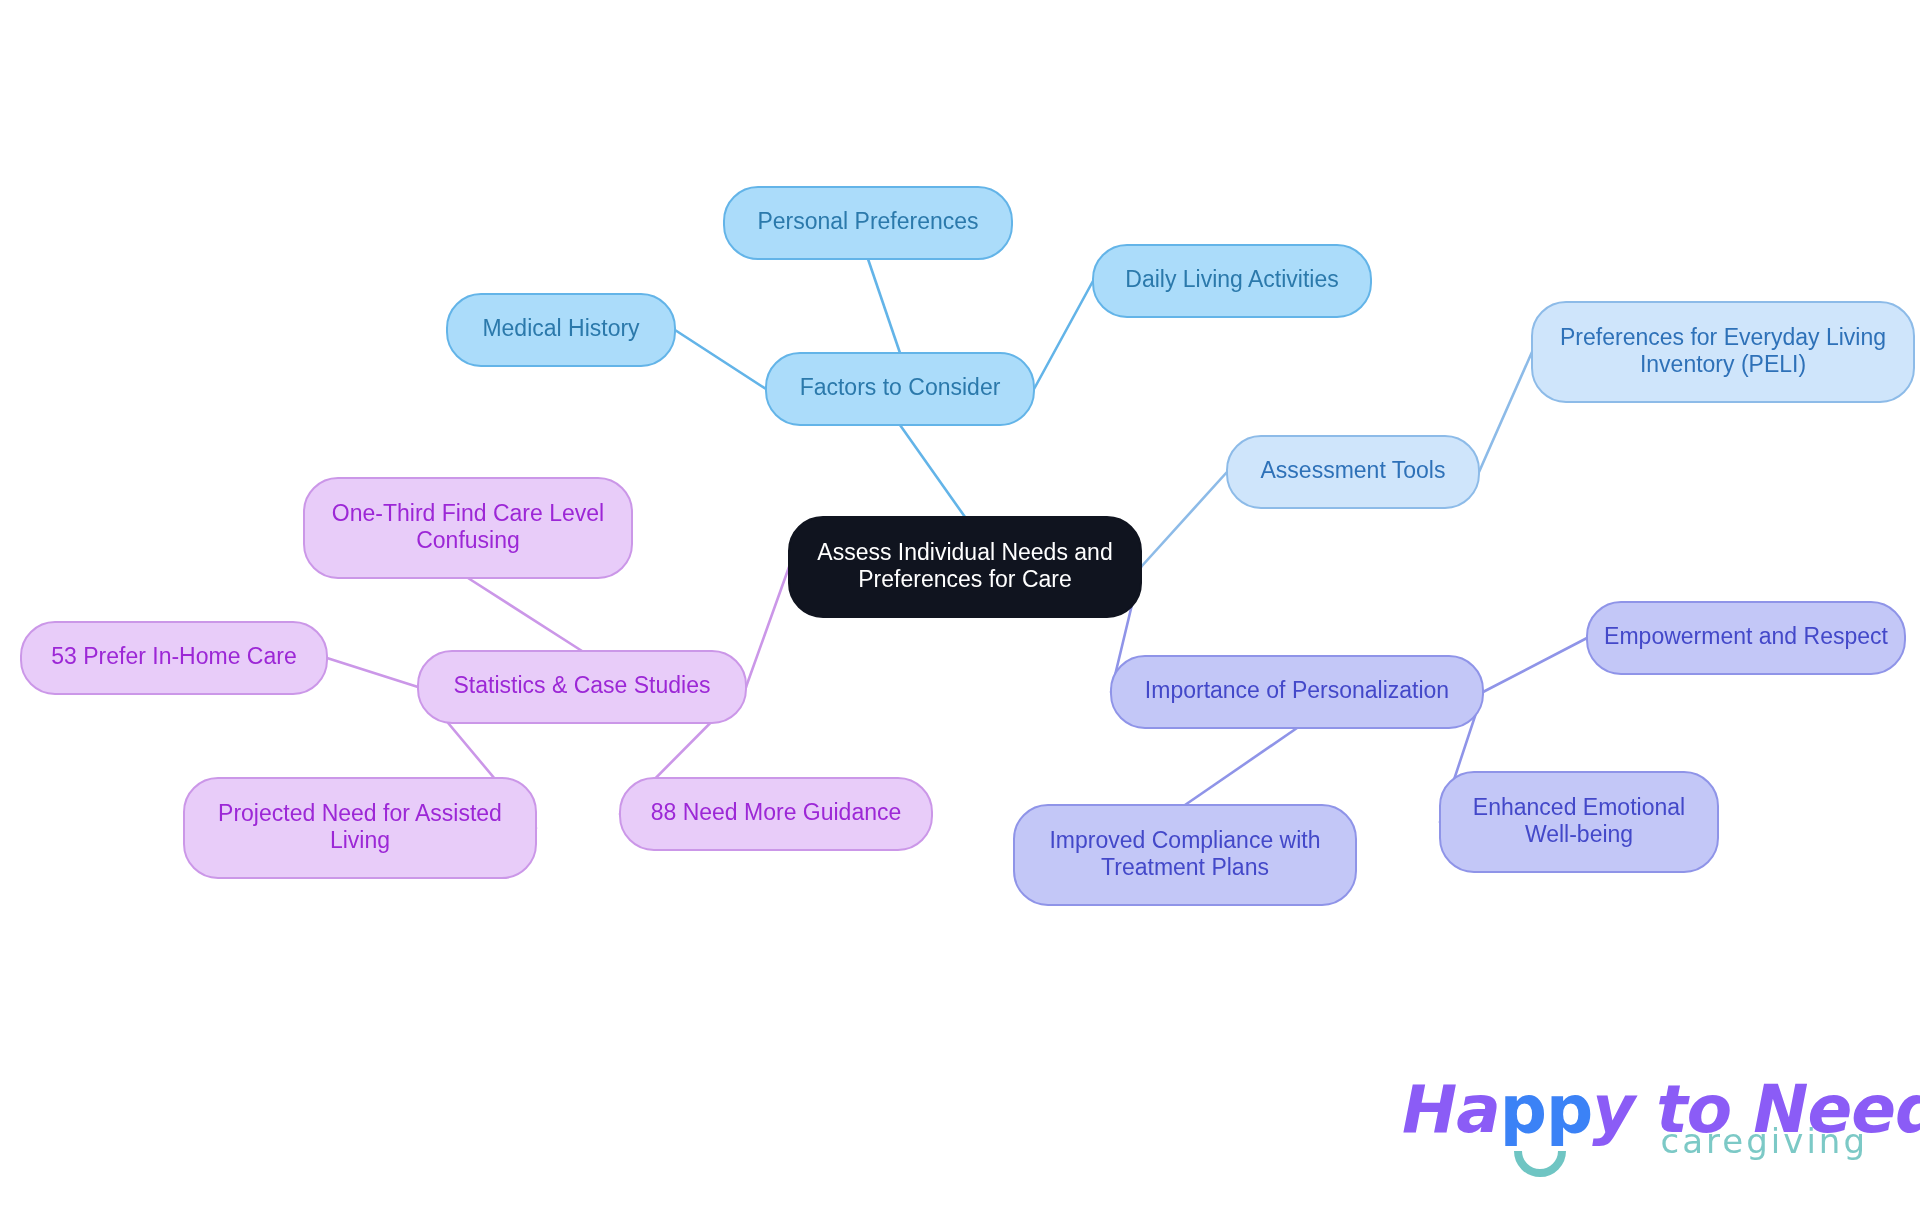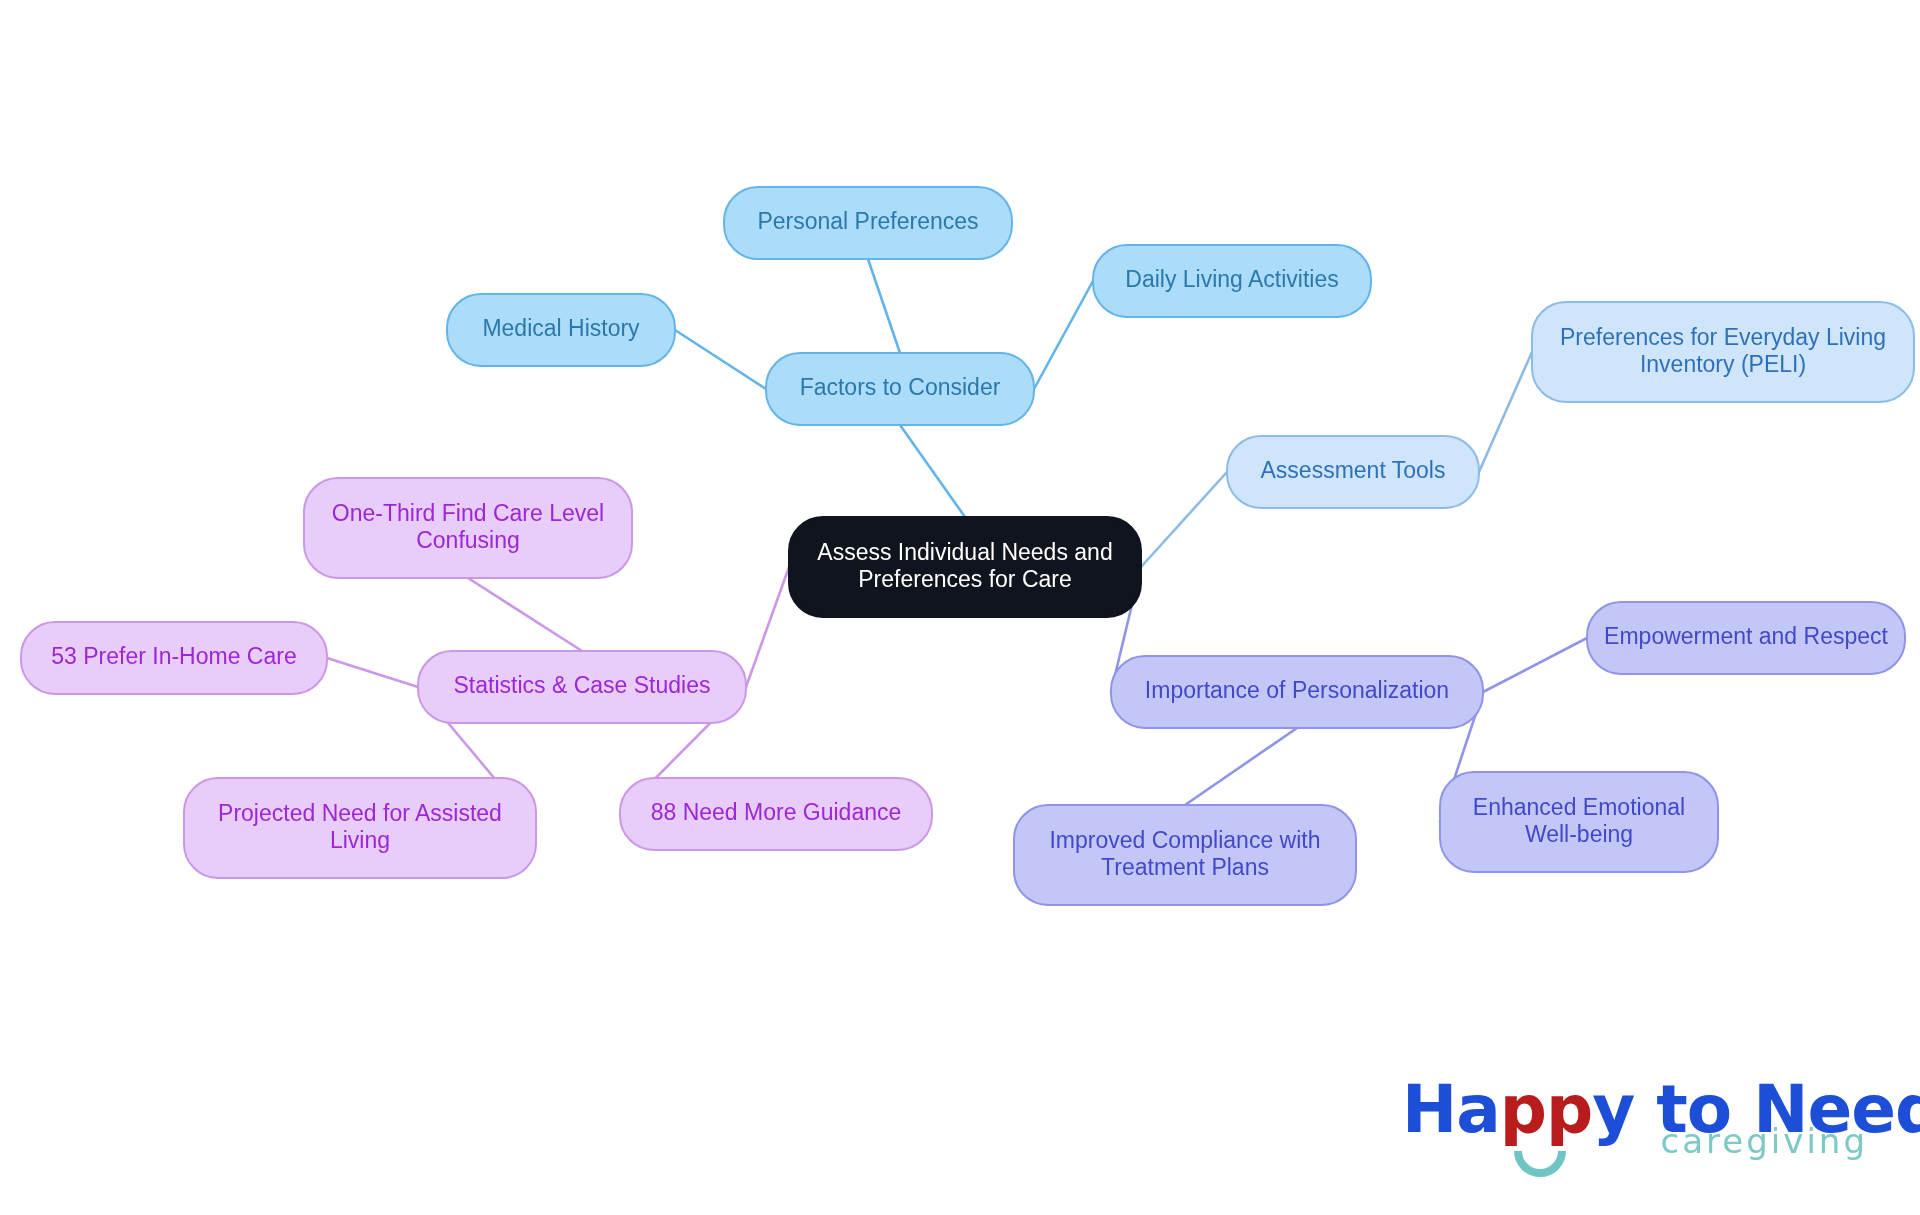--- a/index.html
+++ b/index.html
@@ -53,22 +53,22 @@
     position: absolute;
     left: 0;
     top: 0;
     font-family: "DejaVu Sans", sans-serif;
     font-weight: 700;
     font-size: 66px;
     letter-spacing: -1px;
     white-space: nowrap;
     line-height: 1;
   }
-  .logo-coral { color: #1d4ed8; }
-  .logo-teal  { color: #b91c1c; }
+  .logo-coral { color: #8b5cf6; font-style: italic; }
+  .logo-teal  { color: #3b82f6; }
   .logo-sub {
     position: absolute;
     right: 4px;
     top: 44px;
     font-family: "DejaVu Sans", sans-serif;
     font-weight: 400;
     font-size: 34px;
     letter-spacing: 3px;
     color: #7CC9C6;
     white-space: nowrap;

